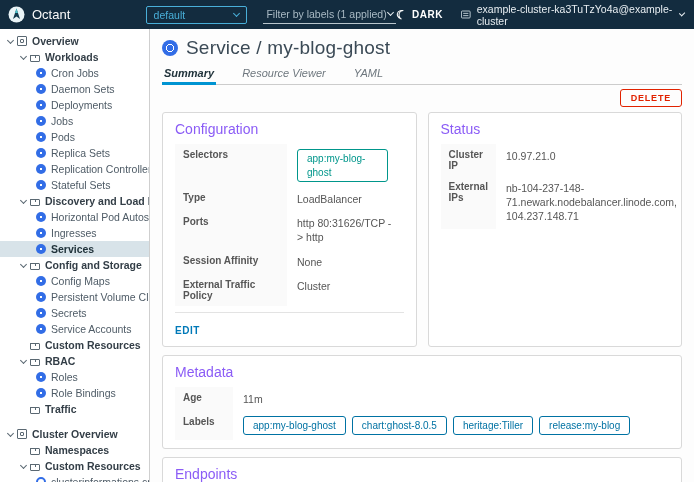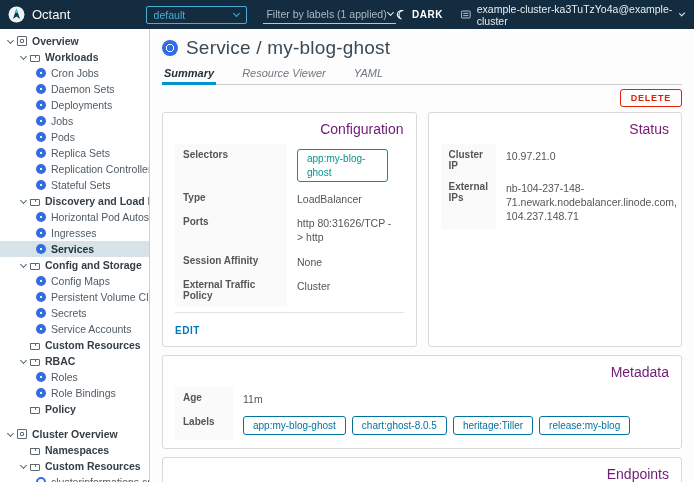--- a/index.html
+++ b/index.html
@@ -68,21 +68,21 @@
   .svc-badge { flex:0 0 16px; width:16px; height:16px; border-radius:50%; background:radial-gradient(circle at 50% 50%, #326de6 0 3px, #fff 3px 4.2px, #326de6 4.3px); }
   h1 { font-size:19px; font-weight:400; color:#3b4a56; margin:0; letter-spacing:.2px; }
   .tabs { display:flex; gap:24px; border-bottom:1px solid #ccc; font-size:11px; color:#6e777e; }
   .tab { padding:2px 2px 5px; position:relative; cursor:pointer;font-style:italic; }
   .tab.active { color:#21333b; font-weight:bold; }
   .tab.active::after { content:""; position:absolute; left:0; right:0; bottom:-1px; height:3px; background:#0094d2; }
   .delete-row { display:flex; justify-content:flex-end; margin:4px 0 5px; }
   .delete-btn { border:1px solid #e12200; color:#e12200; background:transparent; font-family:inherit; font-size:9px; font-weight:bold; letter-spacing:.8px; padding:3px 10px; border-radius:3px; cursor:pointer; }
 
   .card { background:#fff; border:1px solid #d9d9d9; border-radius:3px; padding:8px 12px; margin-bottom:8px; }
-  .card h2 { font-size:14px; font-weight:400; color:#701a75; margin:0 0 7px;text-align:right; }
+  .card h2 { font-size:14px; font-weight:400; color:#8b5cf6; margin:0 0 7px; }
   .cards-row { display:flex; gap:11px; }
   .cards-row .card { flex:1; min-width:0; }
 
   .kv { display:table; width:100%; }
   .kv-row { display:table-row; }
   .kv-label { display:table-cell; background:#fafafa; font-size:10px; font-weight:bold; color:#565656; padding:5px 8px; vertical-align:top; width:112px; }
   .kv-val { display:table-cell; font-size:10.5px; color:#565656; padding:5px 10px; vertical-align:top; line-height:1.35; }
   .status-card .kv-label, .meta-card .kv-label { width:58px; }
   .card-footer { border-top:1px solid #e3e3e3; margin-top:6px; padding-top:7px; }
   .edit-link { color:#0079b8; font-size:10px; font-weight:bold; letter-spacing:.5px; cursor:pointer; text-decoration:none; }
@@ -241,21 +241,21 @@
     <span class="nav-label">Roles</span>
   </div>
           <div class="nav-item ind2">
 
     <span class="nav-ico ico-resource"></span>
     <span class="nav-label">Role Bindings</span>
   </div>
           <div class="nav-item ind1 bold">
     <span class="chev hidden"></span>
     <span class="nav-ico ico-folder"></span>
-    <span class="nav-label">Policy</span>
+    <span class="nav-label">Traffic</span>
   </div>
           <div class="nav-item ind0 bold section-break">
     <span class="chev"></span>
     <span class="nav-ico ico-overview"></span>
     <span class="nav-label">Cluster Overview</span>
   </div>
           <div class="nav-item ind1 bold">
     <span class="chev hidden"></span>
     <span class="nav-ico ico-folder"></span>
     <span class="nav-label">Namespaces</span>

